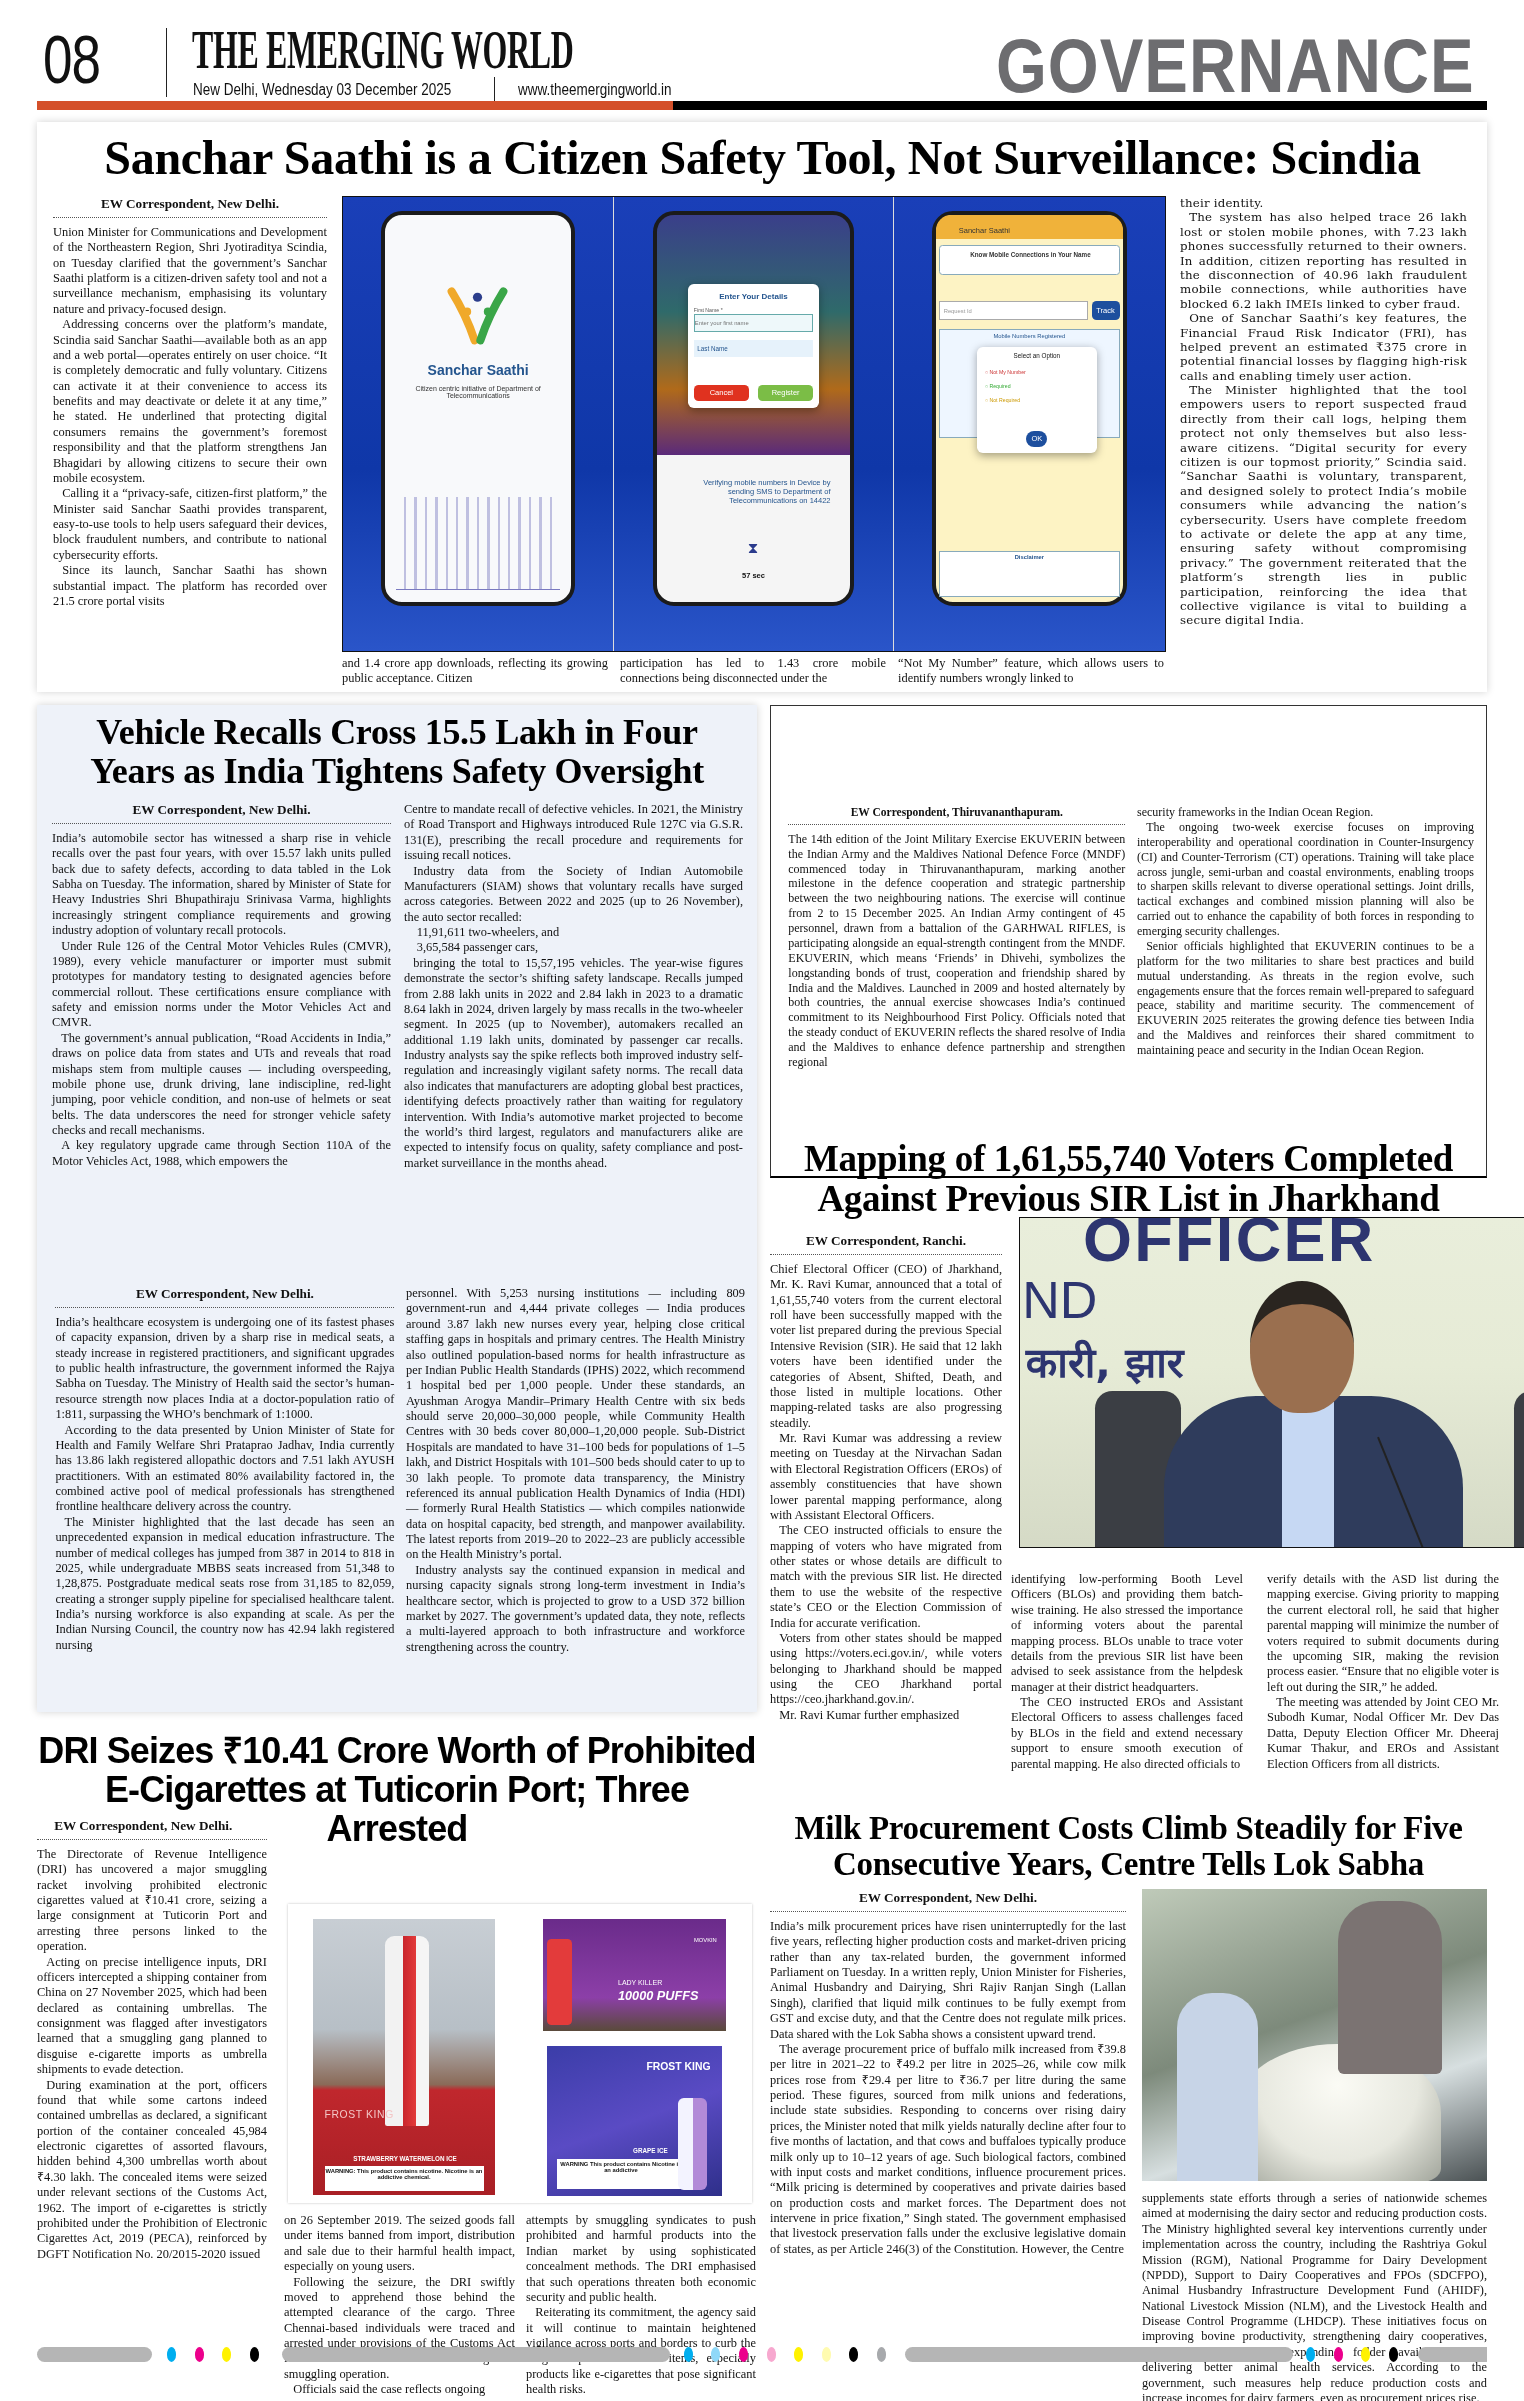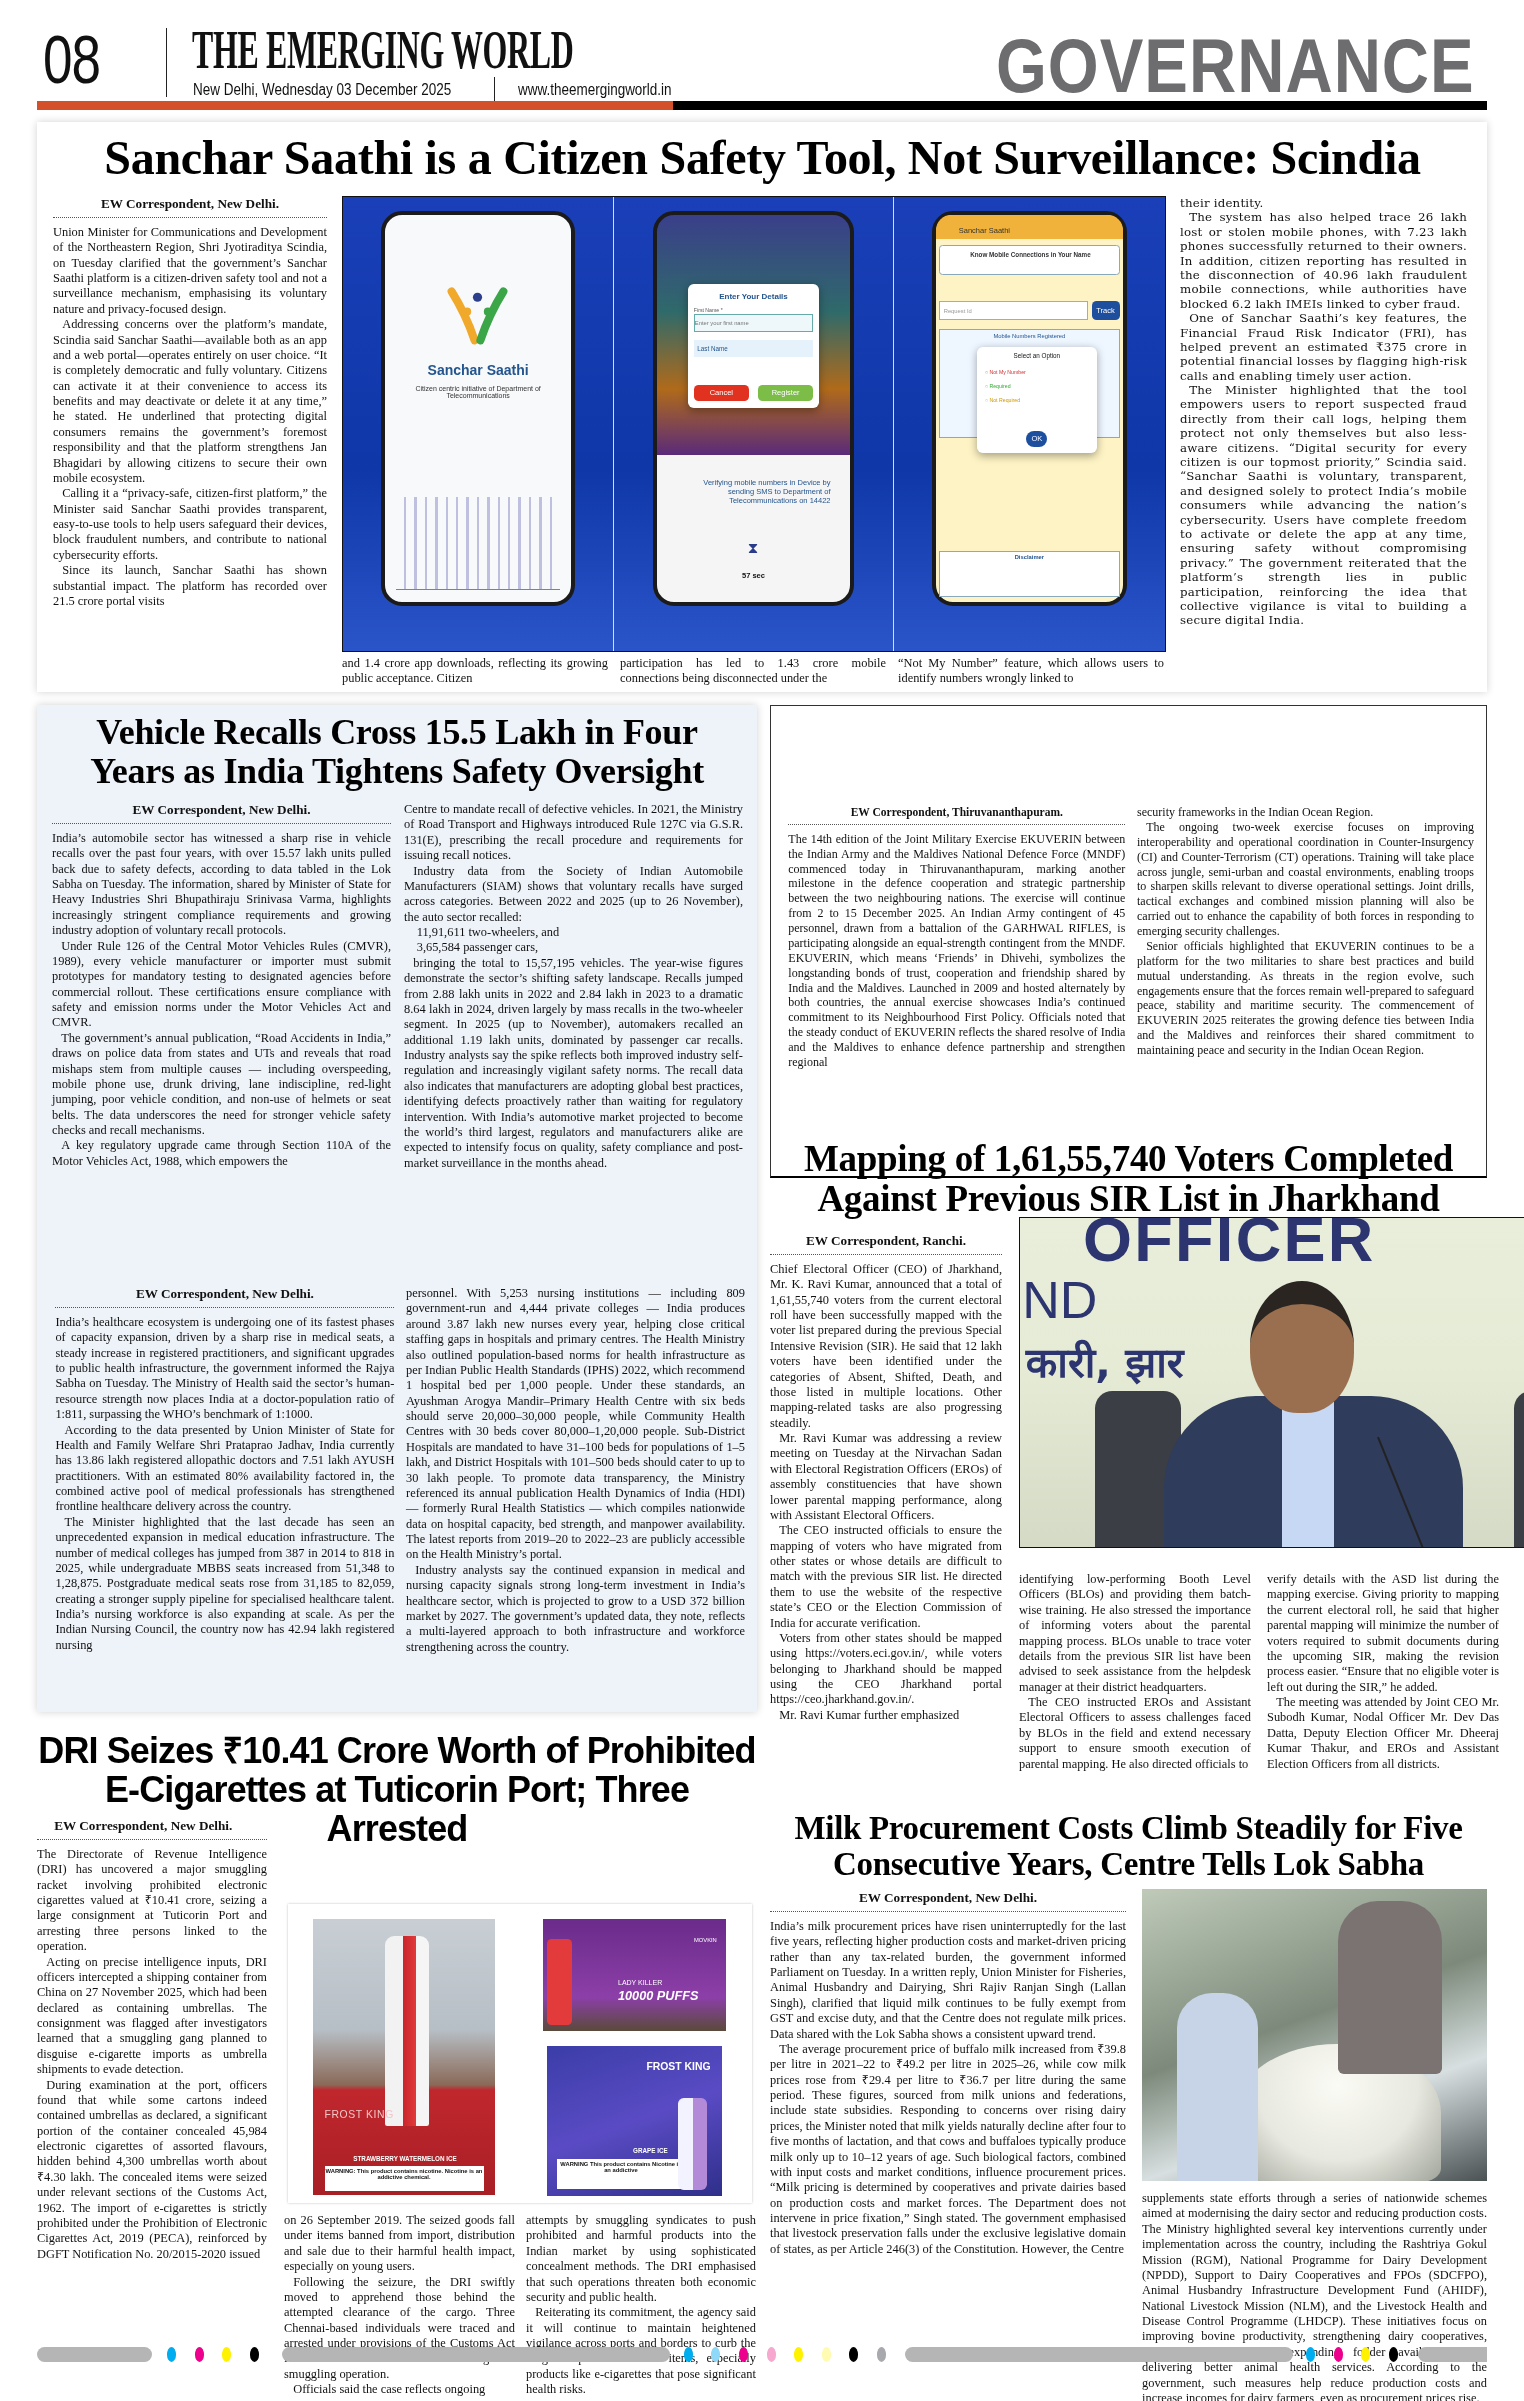--- a/index.html
+++ b/index.html
@@ -256,21 +256,21 @@
     <div style="position:absolute; left:2.3px; top:52px; font-family:'Liberation Sans',sans-serif; font-size:52px; color:#2d3570;">ND</div>
     <div style="position:absolute; left:5.8px; top:115px; font-family:'DejaVu Sans',sans-serif; font-weight:700; font-size:41px; color:#2d3570;">कारी, झार</div>
     <div style="position:absolute; left:75px; top:173px; width:86px; height:161px; background:#3b3e44; border-radius:17.3px 17.3px 0 0;"></div>
     <div style="position:absolute; right:0; top:173px; width:69px; height:161px; background:#3b3e44; border-radius:17.3px 0 0 0;"></div>
     <div style="position:absolute; left:144px; top:178px; width:299px; height:155px; background:#2f3c5c; border-radius:92px 92px 0 0;"></div>
     <div style="position:absolute; left:262px; top:184px; width:52px; height:150px; background:#c6d8f3;"></div>
     <div style="position:absolute; left:230px; top:63px; width:104px; height:132px; background:#9a6f4f; border-radius:50% 50% 46% 46%; border-top:23px solid #2a2520;"></div>
     <div style="position:absolute; left:357px; top:219px; width:2.3px; height:127px; background:#222; transform:rotate(-22deg); transform-origin:top;"></div>
   </div>
 
-  <div class="col body" style="left:249px; top:441px; width:232px;">
+  <div class="col body" style="left:241px; top:441px; width:232px;">
     <p class="first">identifying low-performing Booth Level Officers (BLOs) and providing them batch-wise training. He also stressed the importance of informing voters about the parental mapping process. BLOs unable to trace voter details from the previous SIR list have been advised to seek assistance from the helpdesk manager at their district headquarters.</p>
     <p>The CEO instructed EROs and Assistant Electoral Officers to assess challenges faced by BLOs in the field and extend necessary support to ensure smooth execution of parental mapping. He also directed officials to</p>
   </div>
   <div class="col body" style="left:497px; top:441px; width:232px;">
     <p class="first">verify details with the ASD list during the mapping exercise. Giving priority to mapping the current electoral roll, he said that higher parental mapping will minimize the number of voters required to submit documents during the upcoming SIR, making the revision process easier. “Ensure that no eligible voter is left out during the SIR,” he added.</p>
     <p>The meeting was attended by Joint CEO Mr. Subodh Kumar, Nodal Officer Mr. Dev Das Datta, Deputy Election Officer Mr. Dheeraj Kumar Thakur, and EROs and Assistant Election Officers from all districts.</p>
   </div>
 </article>
 
 <article class="article" style="left:770px; top:1811px; width:717px; height:529px;">

